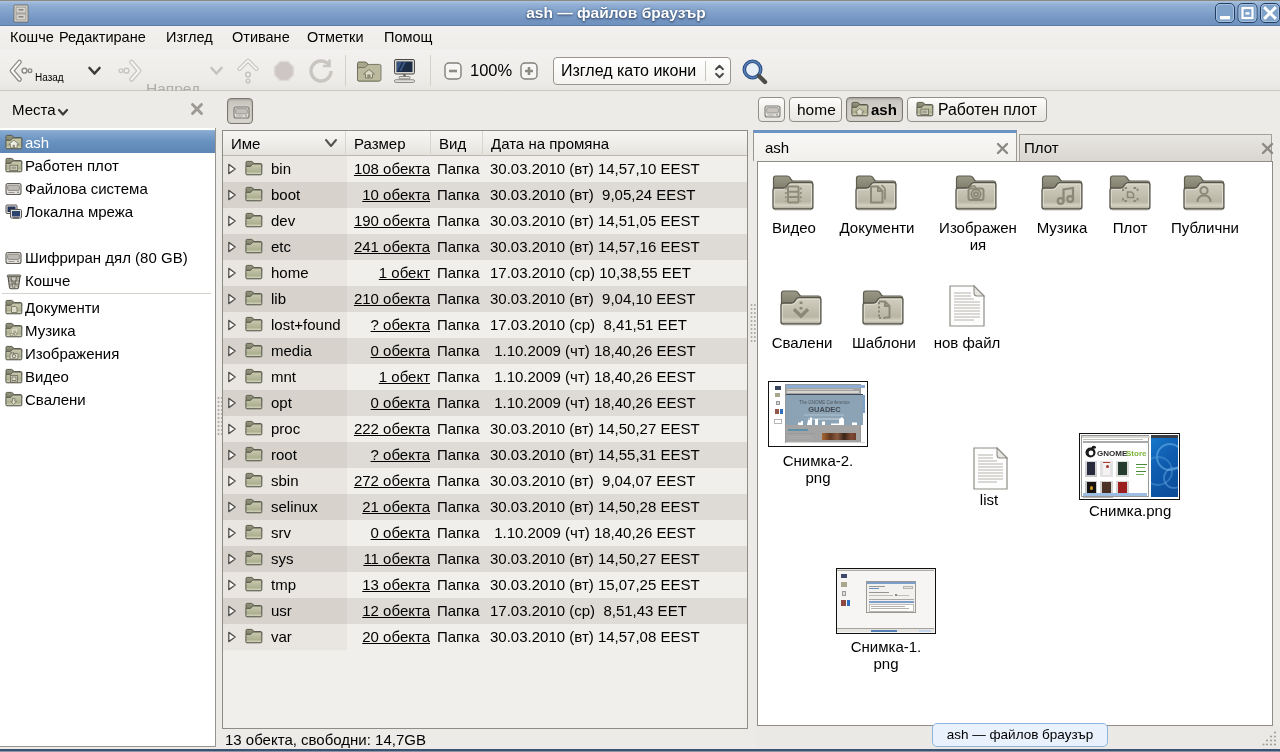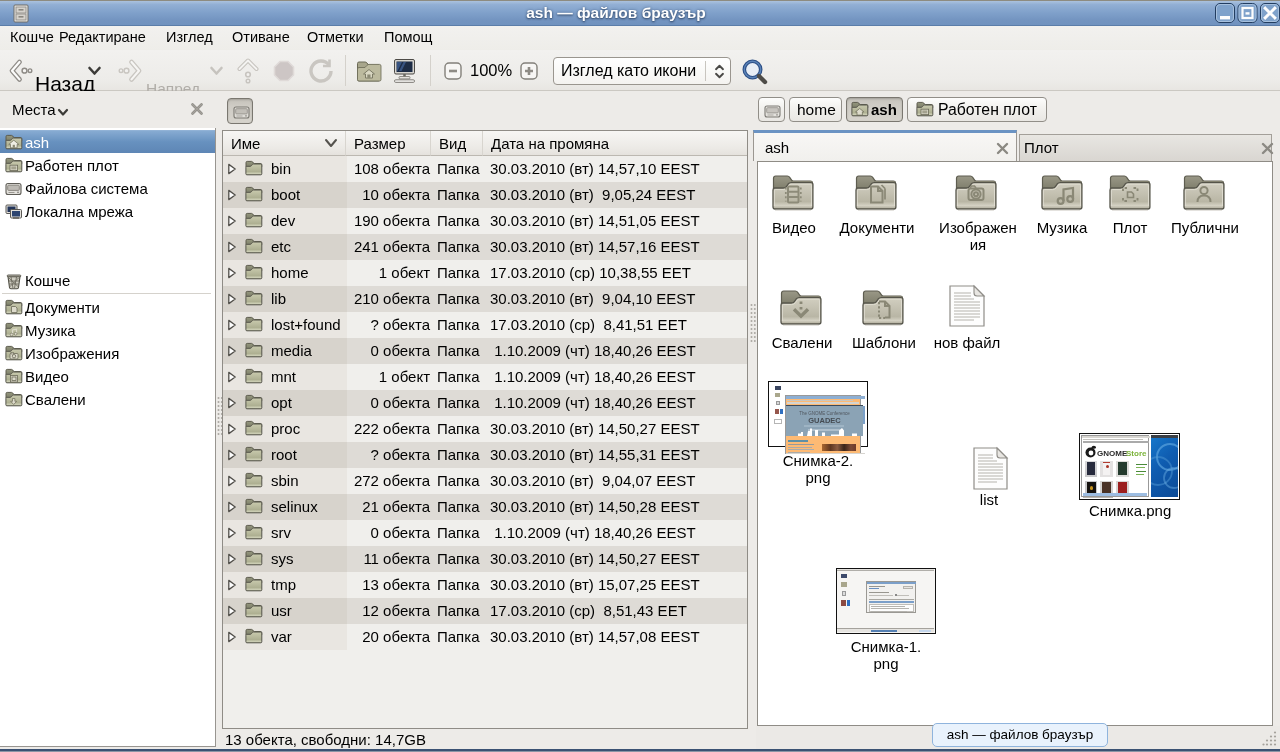--- a/index.html
+++ b/index.html
@@ -19,21 +19,21 @@
 #sidebar-list { left:0; top:128px; width:216px; height:619px; background:#fff; border-right:1px solid #989590; border-bottom:1px solid #989590; }
 .srow { position:absolute; left:0; width:215px; height:23px; }
 .srow .lbl { position:absolute; left:25px; top:3px; font-size:15px; white-space:nowrap; }
 .srow svg { position:absolute; left:5px; top:3px; }
 #ashrow { background:linear-gradient(#87abd2, #6791bf 50%, #5e86b5); border-top:1px solid #91b2d6; height:23px; }
 #listview { left:222px; top:130px; width:526px; height:599px; background:#f0efec; border:1px solid #8f8c86; }
 .hdrcell { position:absolute; top:0; height:25px; background:linear-gradient(#f7f6f4,#eceae6 70%,#e5e2dd); border-right:1px solid #d8d5cf; border-bottom:1px solid #bcb8b1; }
 .hdrcell .t { position:absolute; left:8px; top:4px; font-size:15px; }
 .lrow { position:absolute; left:0; width:524px; height:26px; }
 .lrow .name { position:absolute; left:48px; top:4px; font-size:15px; }
-.lrow .size { position:absolute; left:124px; width:83px; top:4px; font-size:15px; text-align:right; }
+.lrow .size { position:absolute; left:124px; width:83px; top:4px; font-size:15px; text-align:right;text-decoration:underline; }
 .lrow .kind { position:absolute; left:214px; top:4px; font-size:15px; }
 .lrow .date { position:absolute; left:267px; top:4px; font-size:15px; white-space:pre; }
 .lrow svg.exp { position:absolute; left:4px; top:7px; }
 .lrow svg.fold { position:absolute; left:21px; top:4px; }
 .r0  { background:#f0efec; } .r0 .c1 { background:#e9e6e1; }
 .r1  { background:#dedbd6; } .r1 .c1 { background:#d7d3cc; }
 .c1 { position:absolute; left:0; top:0; width:124px; height:26px; }
 .pbtn { position:absolute; border:1px solid #918e88; border-radius:4px; background:linear-gradient(#fdfdfc,#f3f2ef 40%,#e9e7e3); }
 .pbtn.pressed { background:linear-gradient(#c5c2ba,#cfccc5 30%,#d6d3cc); border-color:#7a7770; box-shadow:inset 0 1px 2px rgba(0,0,0,.18); }
 .pbtn .bl { position:absolute; font-size:13.5px; }
@@ -85,21 +85,21 @@
   <span style="left:384px">Помощ</span>
 </div>
 
 <div id="toolbar" class="abs">
   <svg class="abs" style="left:8px;top:8px" width="26" height="26" viewBox="0 0 26 26">
     <path d="M11.5 4 L4 12.7 L11.5 21.4" fill="none" stroke="#908d88" stroke-width="4.8" stroke-linejoin="round" stroke-linecap="round"></path>
     <path d="M11.5 4 L4 12.7 L11.5 21.4" fill="none" stroke="#fcfcfb" stroke-width="2.2" stroke-linejoin="round" stroke-linecap="round"></path>
     <circle cx="16.5" cy="12.7" r="2.4" fill="#f6f5f3" stroke="#8f8c87" stroke-width="1.5"></circle>
     <circle cx="22" cy="12.7" r="1.8" fill="#f6f5f3" stroke="#8f8c87" stroke-width="1.4"></circle>
   </svg>
-  <span class="abs txt" style="left:35px;top:22px;font-size:21px">Назад</span>
+  <span class="abs txt" style="left:35px;top:22px;font-size:10px">Назад</span>
   <svg class="abs" style="left:87px;top:15px" width="15" height="12" viewBox="0 0 15 12">
     <path d="M2.5 3 L7.5 8.5 L12.5 3" fill="none" stroke="#3c3b38" stroke-width="2.6" stroke-linecap="round" stroke-linejoin="round"></path>
   </svg>
   <svg class="abs" style="left:117px;top:8px" width="26" height="26" viewBox="0 0 26 26">
     <circle cx="4" cy="12.7" r="1.8" fill="#f2f1ef" stroke="#c9c6c1" stroke-width="1.4"></circle>
     <circle cx="9.5" cy="12.7" r="2.4" fill="#f2f1ef" stroke="#c9c6c1" stroke-width="1.5"></circle>
     <path d="M14.5 4 L22 12.7 L14.5 21.4" fill="none" stroke="#c9c6c1" stroke-width="4.8" stroke-linejoin="round" stroke-linecap="round"></path>
     <path d="M14.5 4 L22 12.7 L14.5 21.4" fill="none" stroke="#f6f5f3" stroke-width="2.2" stroke-linejoin="round" stroke-linecap="round"></path>
   </svg>
   <span class="abs txt disabled-t" style="left:146px;top:11px;font-size:15.5px">Напред</span>
@@ -238,20 +238,26 @@
   <div class="srow" style="top:72px">
     <svg width="18" height="18" viewBox="0 0 18 18">
       <rect x="1" y="2" width="11" height="8.5" rx="1" fill="#e2e0db" stroke="#5a5854" stroke-width="1"></rect>
       <rect x="2.5" y="3.5" width="8" height="5.5" fill="#23355a"></rect>
       <rect x="5.5" y="6.5" width="11" height="8.5" rx="1" fill="#e2e0db" stroke="#5a5854" stroke-width="1"></rect>
       <rect x="7" y="8" width="8" height="5.5" fill="#2c4470"></rect>
       <path d="M8 15 h6" stroke="#5a5854" stroke-width="1.4"></path>
     </svg>
     <span class="lbl">Локална мрежа</span>
   </div>
+  <div class="srow" style="top:118px">
+    <svg width="18" height="18" viewBox="0 0 18 17">
+        <use href="#drive16"></use>
+      </svg>
+    <span class="lbl">Шифриран дял (80 GB)</span>
+  </div>
   <div class="srow" style="top:141px">
     <svg width="18" height="18" viewBox="0 0 18 18">
       <path d="M3 4.5 h12 l-1.5 11 q-0.2 1.2-1.4 1.2 h-6.2 q-1.2 0-1.4-1.2 z" fill="#cfcdc2" stroke="#504f45" stroke-width="1.1"></path>
       <path d="M4 6 l9.5 9 M13.5 6 l-9 9 M3.6 9 h10.8 M4 12 h10 M6 4.8 l2 11.5 M11.5 4.8 l-2 11.5" stroke="#6e6c60" stroke-width="0.9"></path>
       <rect x="2.2" y="3" width="13.6" height="1.8" rx="0.9" fill="#c2bfb3" stroke="#504f45" stroke-width="0.9"></rect>
     </svg>
     <span class="lbl">Кошче</span>
   </div>
   <div class="abs" style="left:2px;top:165px;width:209px;height:1px;background:#d5d2cc"></div>
   <div class="srow" style="top:168px">
@@ -710,21 +716,21 @@
   </svg>
   <div class="ilabel" style="left:170px;top:173px;width:78px">нов файл</div>
 
   <div class="abs" style="left:10px;top:219px;width:100px;height:66px;background:#fff;border:1.5px solid #111">
     <div class="abs" style="left:6px;top:4px;width:6px;height:4px;background:#3a4560"></div>
     <div class="abs" style="left:6px;top:11px;width:5px;height:4px;background:#aaa78c"></div>
     <div class="abs" style="left:7px;top:19px;width:3.5px;height:4px;background:#d8d8d8;border:0.5px solid #999"></div>
     <div class="abs" style="left:6px;top:27px;width:4px;height:5px;background:#96564c"></div>
     <div class="abs" style="left:11px;top:27px;width:2.5px;height:5px;background:#2f6fc0"></div>
     <div class="abs" style="left:5px;top:37px;width:8px;height:5px;background:#fff;border:0.5px solid #b5b5b5"></div>
-    <div class="abs" style="left:16px;top:13px;width:76px;height:59px;background:#fdba74;border:0.5px solid #999">
+    <div class="abs" style="left:16px;top:2px;width:76px;height:59px;background:#a3a3a3;border:0.5px solid #999">
       <div class="abs" style="left:0;top:0;width:79px;height:2.5px;background:#8eafd3"></div>
       <div class="abs" style="left:1px;top:3.5px;width:66px;height:1.5px;background:#c9c7c2"></div>
       <div class="abs" style="left:1px;top:6px;width:72px;height:1.5px;background:#d6d4cf"></div>
       <div class="abs" style="left:0;top:8.5px;width:77px;height:1.8px;background:#3c4a59"></div>
       <div class="abs" style="left:0;top:10.3px;width:77px;height:30px;background:#8ba3b5">
         <div class="abs" style="left:0;top:5px;width:77px;height:4px;text-align:center;font-size:4.5px;color:#50565e">The GNOME Conference</div>
         <div class="abs" style="left:0;top:10px;width:77px;text-align:center;font-size:7.5px;font-weight:bold;color:#454b52">GUADEC</div>
         <div class="abs" style="left:18px;top:19px;width:40px;height:2px;background:#9eb4c4"></div>
         <div class="abs" style="left:22px;top:22.5px;width:32px;height:2px;background:#aebfcc"></div>
         <svg class="abs" style="left:0;top:20px" width="77" height="10" viewBox="0 0 77 10">

